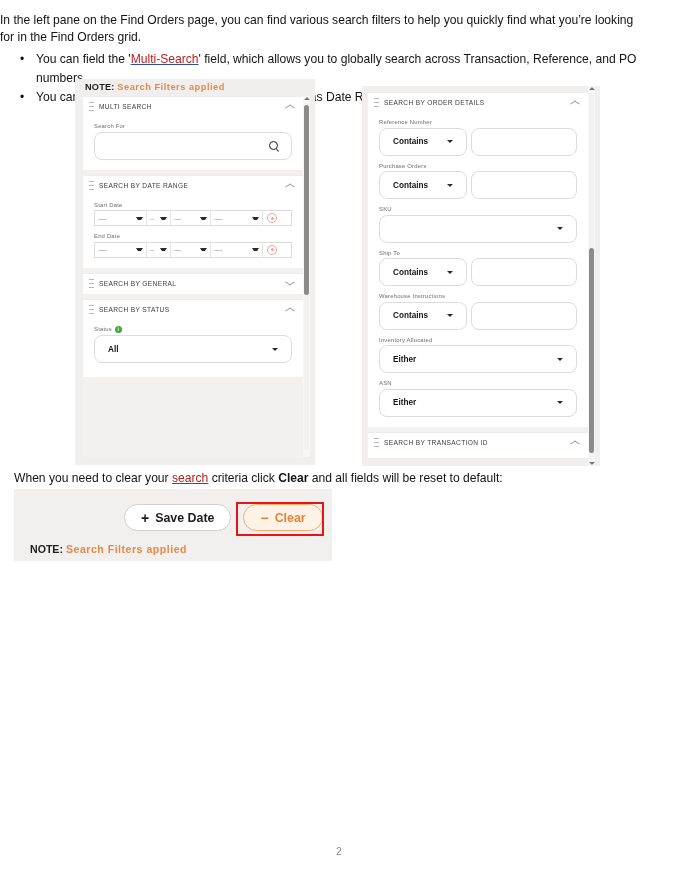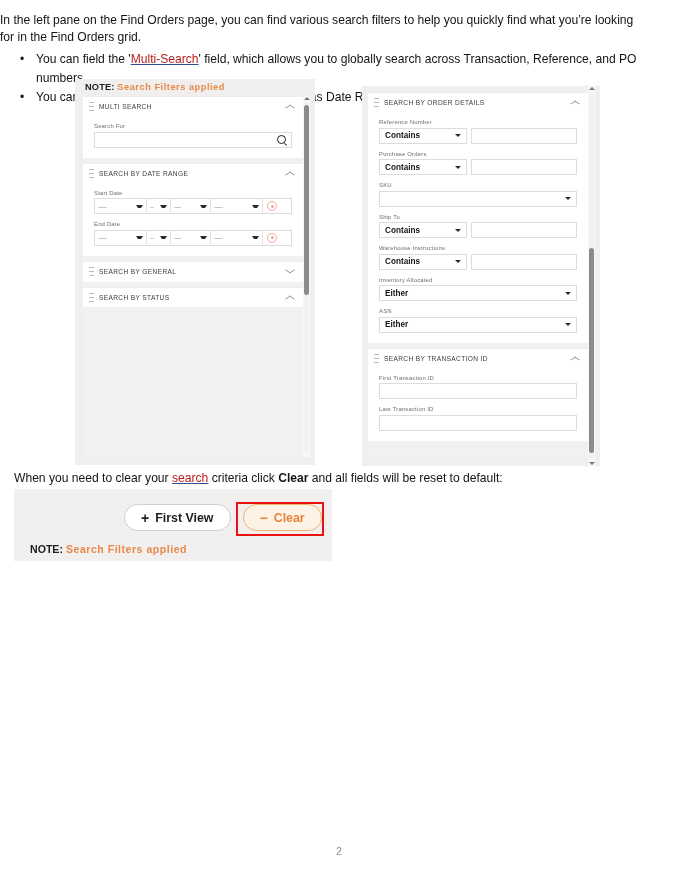--- a/index.html
+++ b/index.html
@@ -44,21 +44,21 @@
   .chev:after{left:4.4px;transform:rotate(32deg);}
   .chev.dn:before{transform:rotate(32deg);}
   .chev.dn:after{transform:rotate(-32deg);}
 
   .card-body{padding:7px 11px 10px 11px;}
   .fld{margin-bottom:7px;}
   .fld:last-child{margin-bottom:0;}
   .flabel{font-size:5.9px;color:#6d6d6d;letter-spacing:.2px;margin-bottom:2.5px;white-space:nowrap;display:flex;align-items:center;}
   .infoico{display:inline-block;width:7px;height:7px;border-radius:50%;background:#3aa93a;color:#fff;font-size:5px;font-weight:bold;line-height:7px;text-align:center;margin-left:3px;}
 
-  .inp{height:16px;border:1px solid #dcdcdc;background:#fff;border-radius:0;display:flex;align-items:center;padding:0 5px;font-size:8.2px;font-weight:bold;color:#141414;box-sizing:border-box;}
+  .inp{height:28px;border:1px solid #dcdcdc;background:#fff;border-radius:8px;display:flex;align-items:center;padding:0 13px;font-size:8.2px;font-weight:bold;color:#141414;box-sizing:border-box;}
   .inp.plain{font-weight:normal;}
   .inp .caret{margin-left:auto;width:0;height:0;border-left:3px solid transparent;border-right:3px solid transparent;border-top:3.4px solid #2a2a2a;}
   .srch{position:relative;}
   .srch .mag{margin-left:auto;width:7px;height:7px;border:1.2px solid #1d1d1d;border-radius:50%;position:relative;}
   .srch .mag:after{content:"";position:absolute;right:-2.6px;bottom:-2.2px;width:3.4px;height:1.2px;background:#1d1d1d;transform:rotate(42deg);}
 
   .pair{display:flex;gap:4px;}
   .pair .op{width:88px;flex:0 0 auto;}
   .pair .val{flex:1 1 auto;}
 
@@ -224,20 +224,32 @@
       <div class="card">
         <div class="card-head">
           <span class="grip">
               <i></i>
               <i></i>
               <i></i>
             </span>
           <span class="card-title">SEARCH BY STATUS</span>
           <span class="chev"></span>
         </div>
+        <div class="card-body" style="padding-bottom:14px;">
+          <div class="fld">
+            <div class="flabel">
+              <span>Status</span>
+              <span class="infoico">i</span>
+            </div>
+            <div class="inp">
+              <span>All</span>
+              <span class="caret"></span>
+            </div>
+          </div>
+        </div>
       </div>
     </div>
 
     <div class="sb" style="left:228px;top:17px;height:361px;">
       <div class="track" style="top:7px;bottom:7px;"></div>
       <div class="arw up"></div>
       <div class="thumb" style="top:9px;height:190px;"></div>
     </div>
   </div>
 
@@ -358,21 +370,21 @@
   </div>
 
   <div class="line2">
     <span>When you need to clear your </span><span class="lnk">search</span><span> criteria click </span><span class="b">Clear</span><span> and all fields will be reset to default:</span>
   </div>
 
   <div class="strip">
     <div class="btnrow">
       <div class="btn save">
         <span class="pl">+</span>
-        <span>First View</span>
+        <span>Save Date</span>
       </div>
       <div class="btn clear">
         <span class="mn">−</span>
         <span>Clear</span>
       </div>
     </div>
   </div>
   <div class="hl"></div>
 
   <div class="note2">

